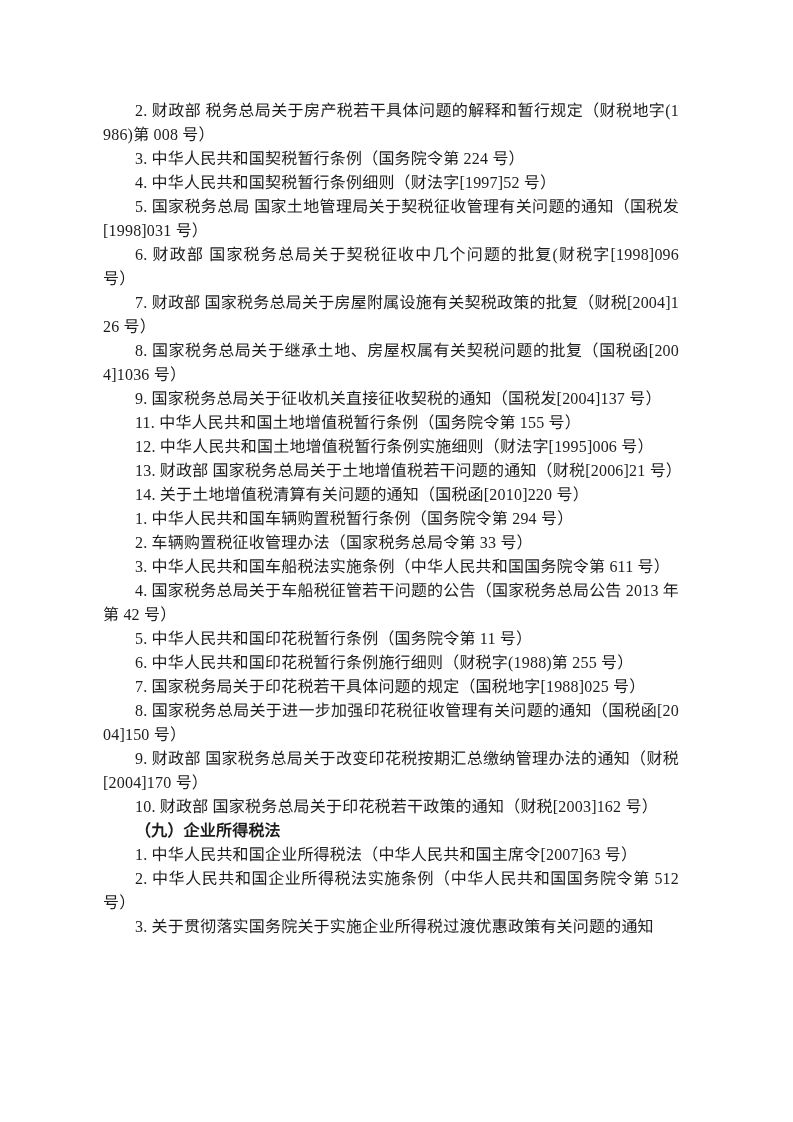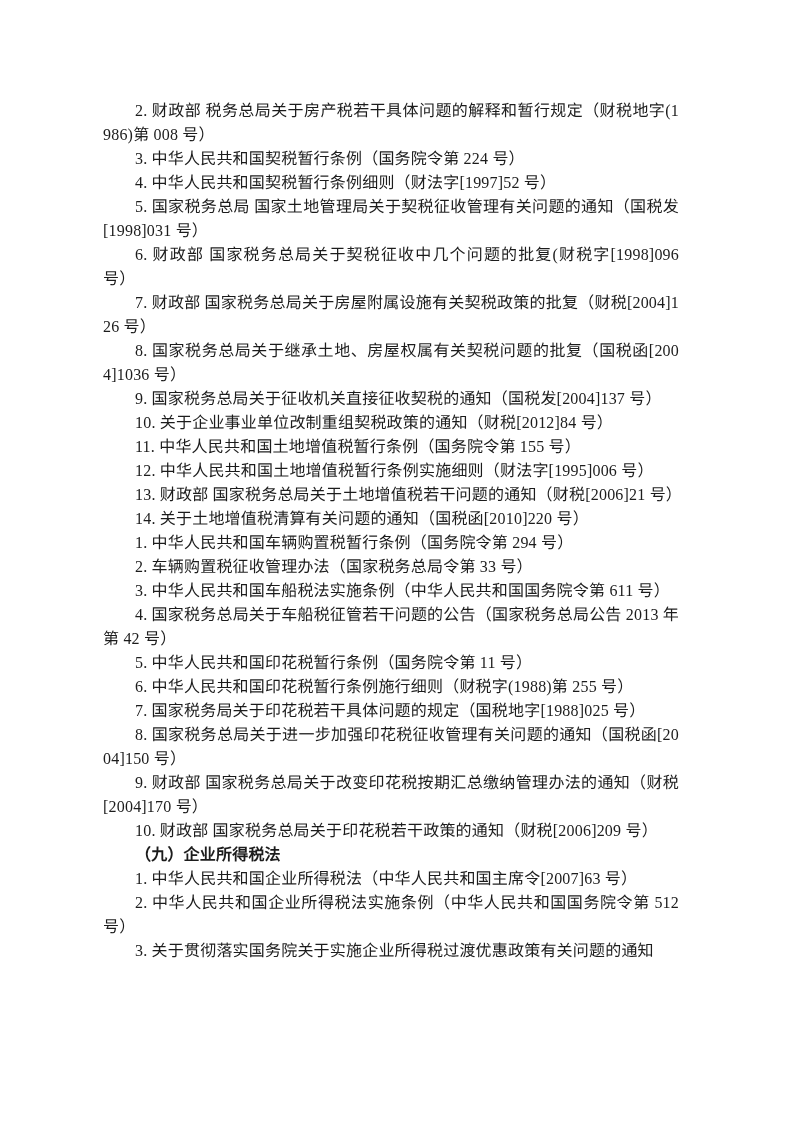--- a/index.html
+++ b/index.html
@@ -53,35 +53,34 @@
   <main class="content">
 
   <p>2. 财政部 税务总局关于房产税若干具体问题的解释和暂行规定（财税地字(1986)第 008 号）</p>
       <p>3. 中华人民共和国契税暂行条例（国务院令第 224 号）</p>
       <p>4. 中华人民共和国契税暂行条例细则（财法字[1997]52 号）</p>
       <p>5. 国家税务总局 国家土地管理局关于契税征收管理有关问题的通知（国税发[1998]031 号）</p>
       <p>6. 财政部 国家税务总局关于契税征收中几个问题的批复(财税字[1998]096 号）</p>
       <p>7. 财政部 国家税务总局关于房屋附属设施有关契税政策的批复（财税[2004]126 号）</p>
       <p>8. 国家税务总局关于继承土地、房屋权属有关契税问题的批复（国税函[2004]1036 号）</p>
       <p>9. 国家税务总局关于征收机关直接征收契税的通知（国税发[2004]137 号）</p>
-      <p>10. 关于企业事业单位改制重组契税政策的通知（财税[2012]84 号）</p>
       <p>11. 中华人民共和国土地增值税暂行条例（国务院令第 155 号）</p>
       <p>12. 中华人民共和国土地增值税暂行条例实施细则（财法字[1995]006 号）</p>
       <p>13. 财政部 国家税务总局关于土地增值税若干问题的通知（财税[2006]21 号）</p>
       <p>14. 关于土地增值税清算有关问题的通知（国税函[2010]220 号）</p>
       <p>1. 中华人民共和国车辆购置税暂行条例（国务院令第 294 号）</p>
       <p>2. 车辆购置税征收管理办法（国家税务总局令第 33 号）</p>
       <p>3. 中华人民共和国车船税法实施条例（中华人民共和国国务院令第 611 号）</p>
       <p>4. 国家税务总局关于车船税征管若干问题的公告（国家税务总局公告 2013 年第 42 号）</p>
       <p>5. 中华人民共和国印花税暂行条例（国务院令第 11 号）</p>
       <p>6. 中华人民共和国印花税暂行条例施行细则（财税字(1988)第 255 号）</p>
       <p>7. 国家税务局关于印花税若干具体问题的规定（国税地字[1988]025 号）</p>
       <p>8. 国家税务总局关于进一步加强印花税征收管理有关问题的通知（国税函[2004]150 号）</p>
       <p>9. 财政部 国家税务总局关于改变印花税按期汇总缴纳管理办法的通知（财税[2004]170 号）</p>
-      <p>10. 财政部 国家税务总局关于印花税若干政策的通知（财税[2006]209 号）</p>
+      <p>10. 财政部 国家税务总局关于印花税若干政策的通知（财税[2003]162 号）</p>
       <p class="heading">（九）企业所得税法</p>
       <p>1. 中华人民共和国企业所得税法（中华人民共和国主席令[2007]63 号）</p>
       <p>2. 中华人民共和国企业所得税法实施条例（中华人民共和国国务院令第 512 号）</p>
       <p>3. 关于贯彻落实国务院关于实施企业所得税过渡优惠政策有关问题的通知</p>
     </main>
   <footer class="footer">
     <span>82</span>
   </footer>
 </div>
 

